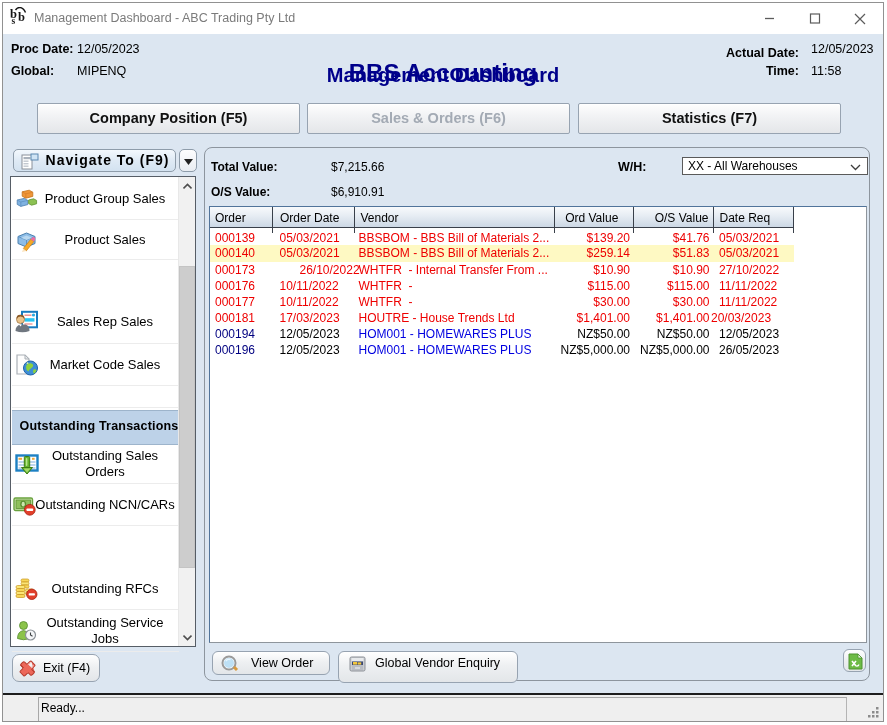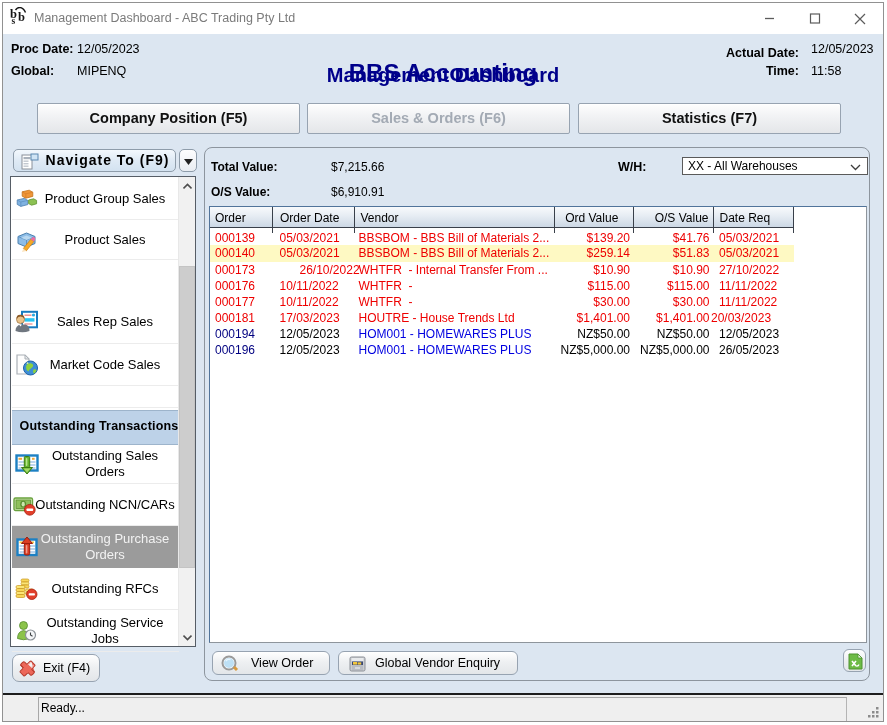--- a/index.html
+++ b/index.html
@@ -163,32 +163,20 @@
         <svg class="sicon" style="left:1px" viewBox="0 0 24 24">
             <rect x="1" y="5" width="18.5" height="12.5" rx="1.5" fill="#cde6ad" stroke="#6aa23e" stroke-width="1.4"></rect>
             <rect x="3" y="7" width="14.5" height="8.5" fill="#8fc05c" stroke="#5c9032" stroke-width=".8"></rect>
             <ellipse cx="10.2" cy="11.2" rx="3" ry="3.4" fill="#5c9032"></ellipse>
             <ellipse cx="10.2" cy="11.2" rx="1.6" ry="2.4" fill="#cde6ad"></ellipse>
             <circle cx="16.8" cy="16.8" r="5.4" fill="#e23f2b" stroke="#a8210f" stroke-width=".8"></circle>
             <rect x="13.5" y="15.6" width="6.6" height="2.4" rx=".7" fill="#fff"></rect>
           </svg>
         <span class="txt">Outstanding NCN/CARs</span>
       </div>
-      <div class="sitem" style="top:349px;height:42px;background:#9b9b9b;border-bottom:none;">
-        <svg class="sicon" viewBox="0 0 24 24">
-            <rect x="2.5" y="4.5" width="19" height="15.5" fill="#fff" stroke="#1d80c3" stroke-width="2.4"></rect>
-            <rect x="4.5" y="6.5" width="3.4" height="1.8" fill="#f2c53a"></rect>
-            <rect x="16.5" y="6.5" width="2.4" height="1.8" fill="#f2c53a"></rect>
-            <path d="M4.5 11 L20 11 M4.5 14 L20 14 M4.5 17 L20 17" stroke="#a8c8e8" stroke-width="1.4"></path>
-            <path d="M6.5 8.5 L17.5 8.5 L12 2 Z" fill="#da3c23" stroke="#9e1d0c" stroke-width="1"></path>
-            <rect x="9.3" y="8.5" width="5.4" height="11.5" rx="1.6" fill="#da3c23" stroke="#9e1d0c" stroke-width="1"></rect>
-            <rect x="10.8" y="10" width="1.6" height="8.5" rx=".8" fill="#f09a8a"></rect>
-          </svg>
-        <span class="txt" style="color:#f2f2f2;">Outstanding Purchase Orders</span>
-      </div>
       <div class="sitem" style="top:391px;height:42px;">
         <svg class="sicon" viewBox="0 0 24 24">
             <g stroke="#c8971c" stroke-width=".7">
               <rect x="6" y="2" width="8" height="3" rx="1.5" fill="#f7d659"></rect>
               <rect x="6" y="5" width="8" height="3" rx="1.5" fill="#fbe576"></rect>
               <rect x="6" y="8" width="8" height="3" rx="1.5" fill="#f7d659"></rect>
               <rect x="1" y="8.5" width="9" height="3" rx="1.5" fill="#fbe576"></rect>
               <rect x="1" y="11.5" width="9" height="3" rx="1.5" fill="#f7d659"></rect>
               <rect x="1" y="14.5" width="9" height="3" rx="1.5" fill="#fbe576"></rect>
               <rect x="1" y="17.5" width="9" height="3" rx="1.5" fill="#f7d659"></rect>
@@ -321,21 +309,21 @@
       </div>
       <div class="bbtn" style="left:7px;width:118px;top:503px;height:24px;">
         <svg style="position:absolute;left:8px;top:3px" width="18" height="18" viewBox="0 0 18 18">
           <circle cx="8" cy="8" r="6.5" fill="#fff" stroke="#9a9a9a" stroke-width="2"></circle>
           <circle cx="8" cy="8" r="5" fill="#bde0f5"></circle>
           <path d="M5 6 Q6.5 3.5 9.5 4.5" fill="none" stroke="#e8f6ff" stroke-width="1.6"></path>
           <path d="M13 12 L16 15" stroke="#d89a3e" stroke-width="3"></path>
         </svg>
         <span style="position:absolute;left:38px;top:4px;">View Order</span>
       </div>
-      <div class="bbtn" style="left:133px;width:180px;top:503px;height:24px;">
+      <div class="bbtn" style="left:133px;width:180px;top:503px;height:32px;">
         <svg style="position:absolute;left:10px;top:3px" width="17" height="17" viewBox="0 0 17 17">
           <rect x="1" y="2" width="15" height="14" rx="1.5" fill="#c9ccd1" stroke="#8d9197"></rect>
           <rect x="2.5" y="3" width="12" height="3" fill="#e8eaec"></rect>
           <rect x="3" y="6.5" width="11" height="3.6" fill="#3a4872"></rect>
           <rect x="4" y="7" width="4" height="2.6" fill="#f3c73c"></rect>
           <rect x="8.6" y="7.4" width="3.6" height="2.2" fill="#f3c73c"></rect>
           <rect x="3" y="11" width="11" height="4" fill="#b9bdc3"></rect>
           <rect x="6" y="12.2" width="5" height="1.6" fill="#dfe1e4"></rect>
         </svg>
         <span style="position:absolute;left:36px;top:4px;">Global Vendor Enquiry</span>

